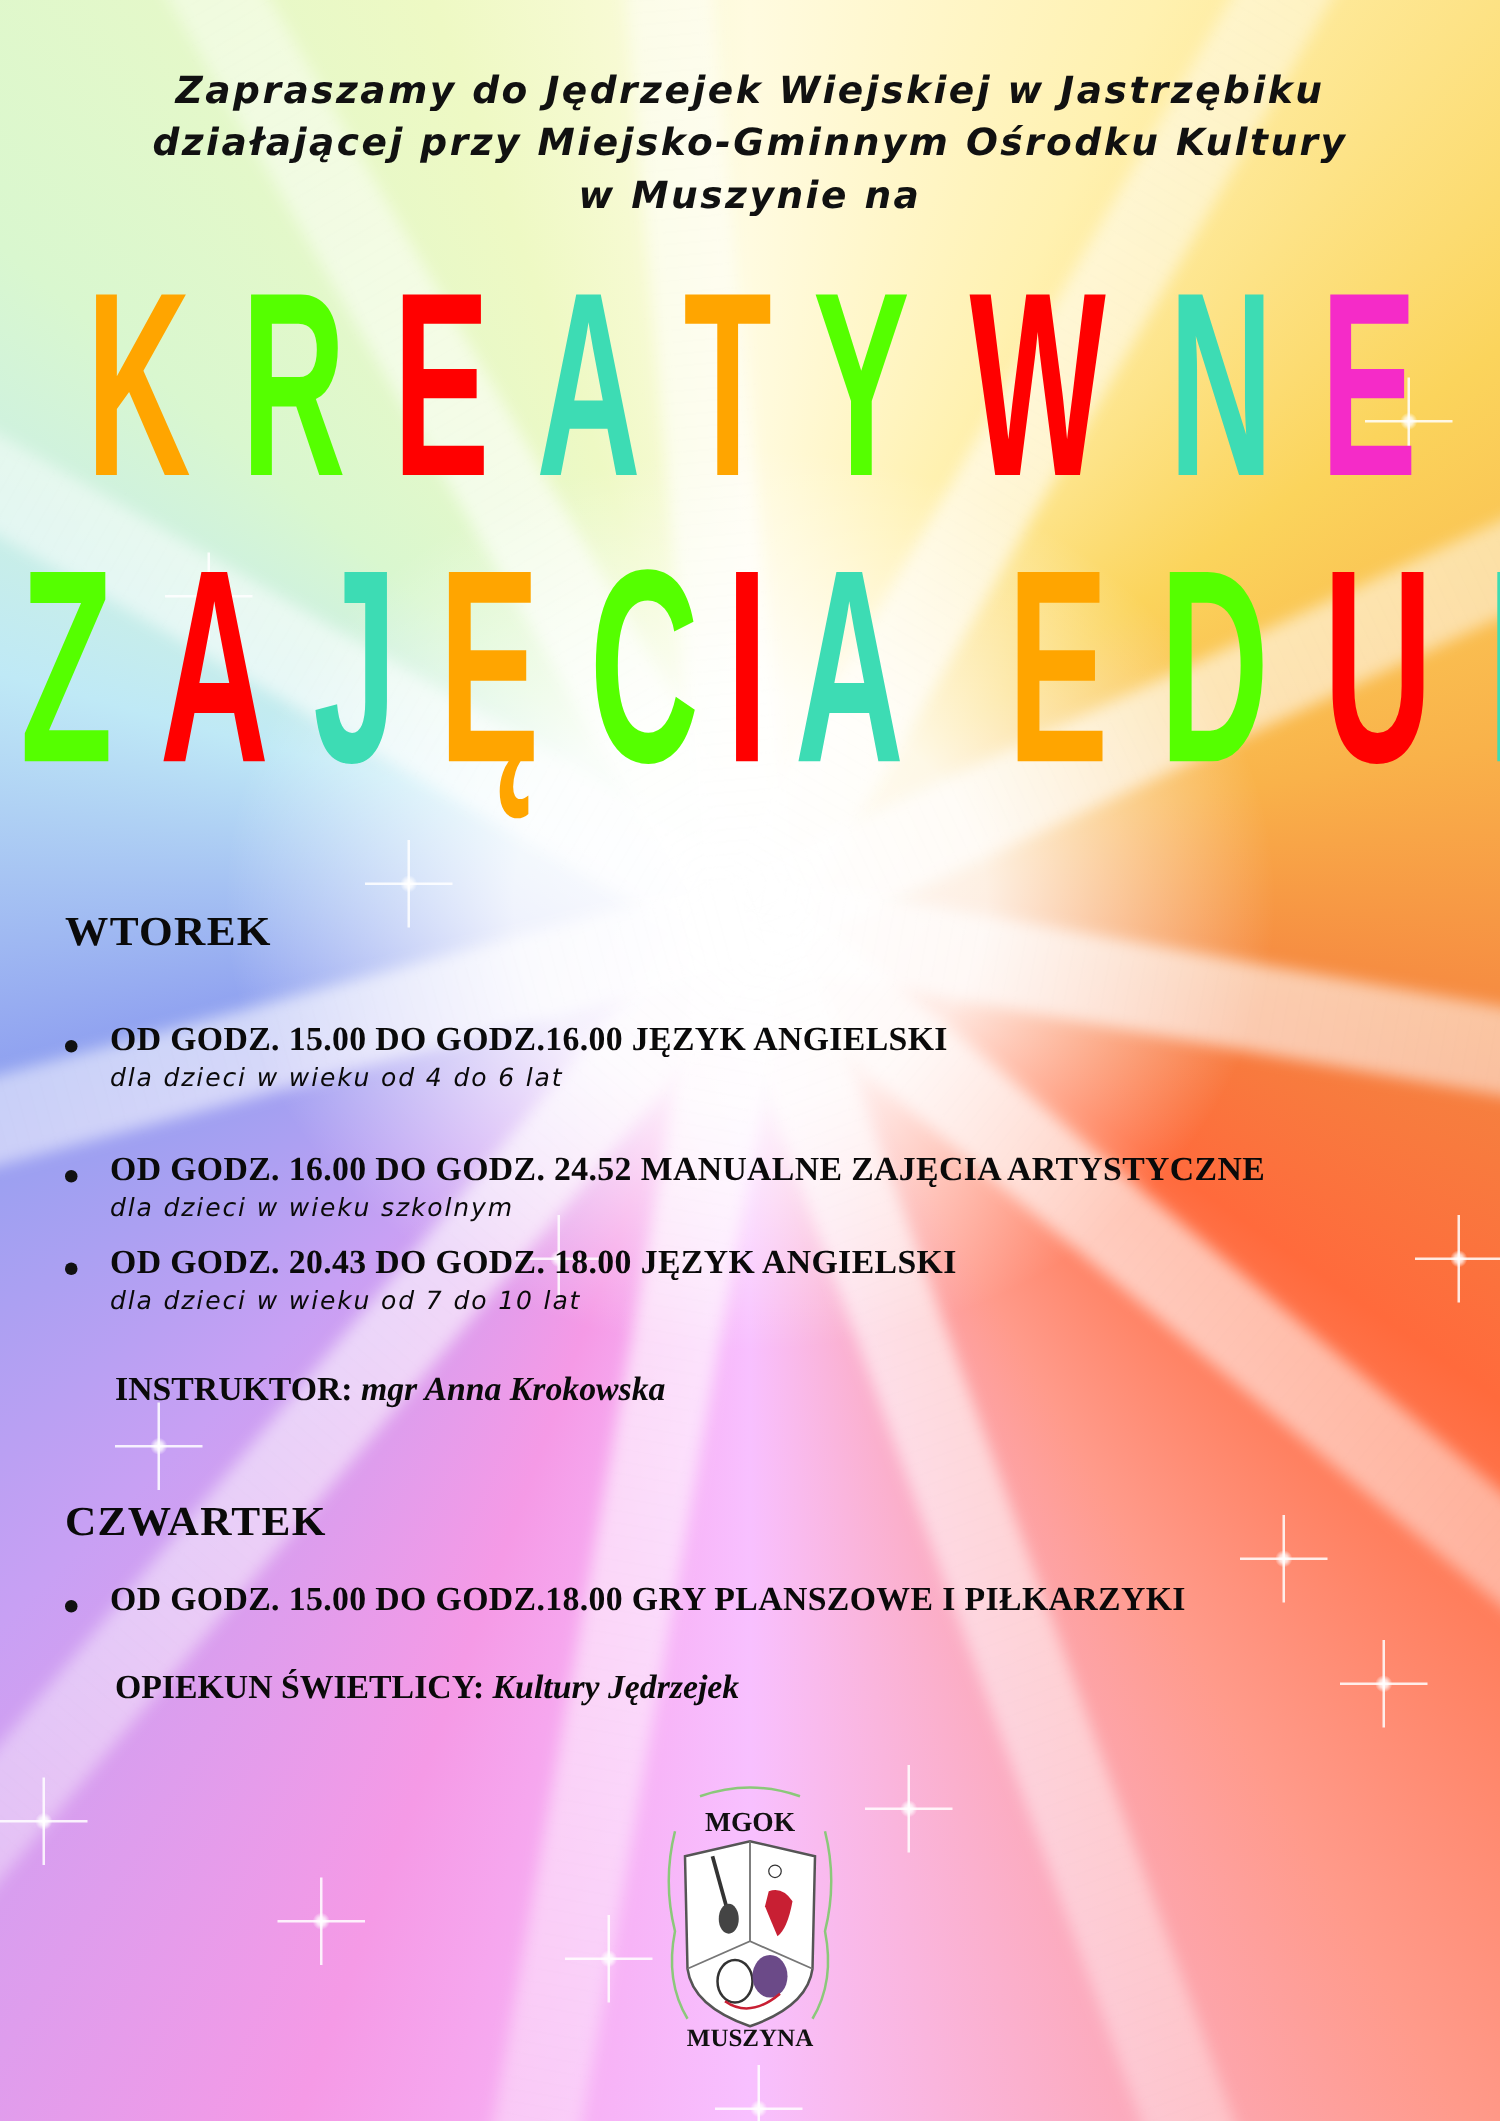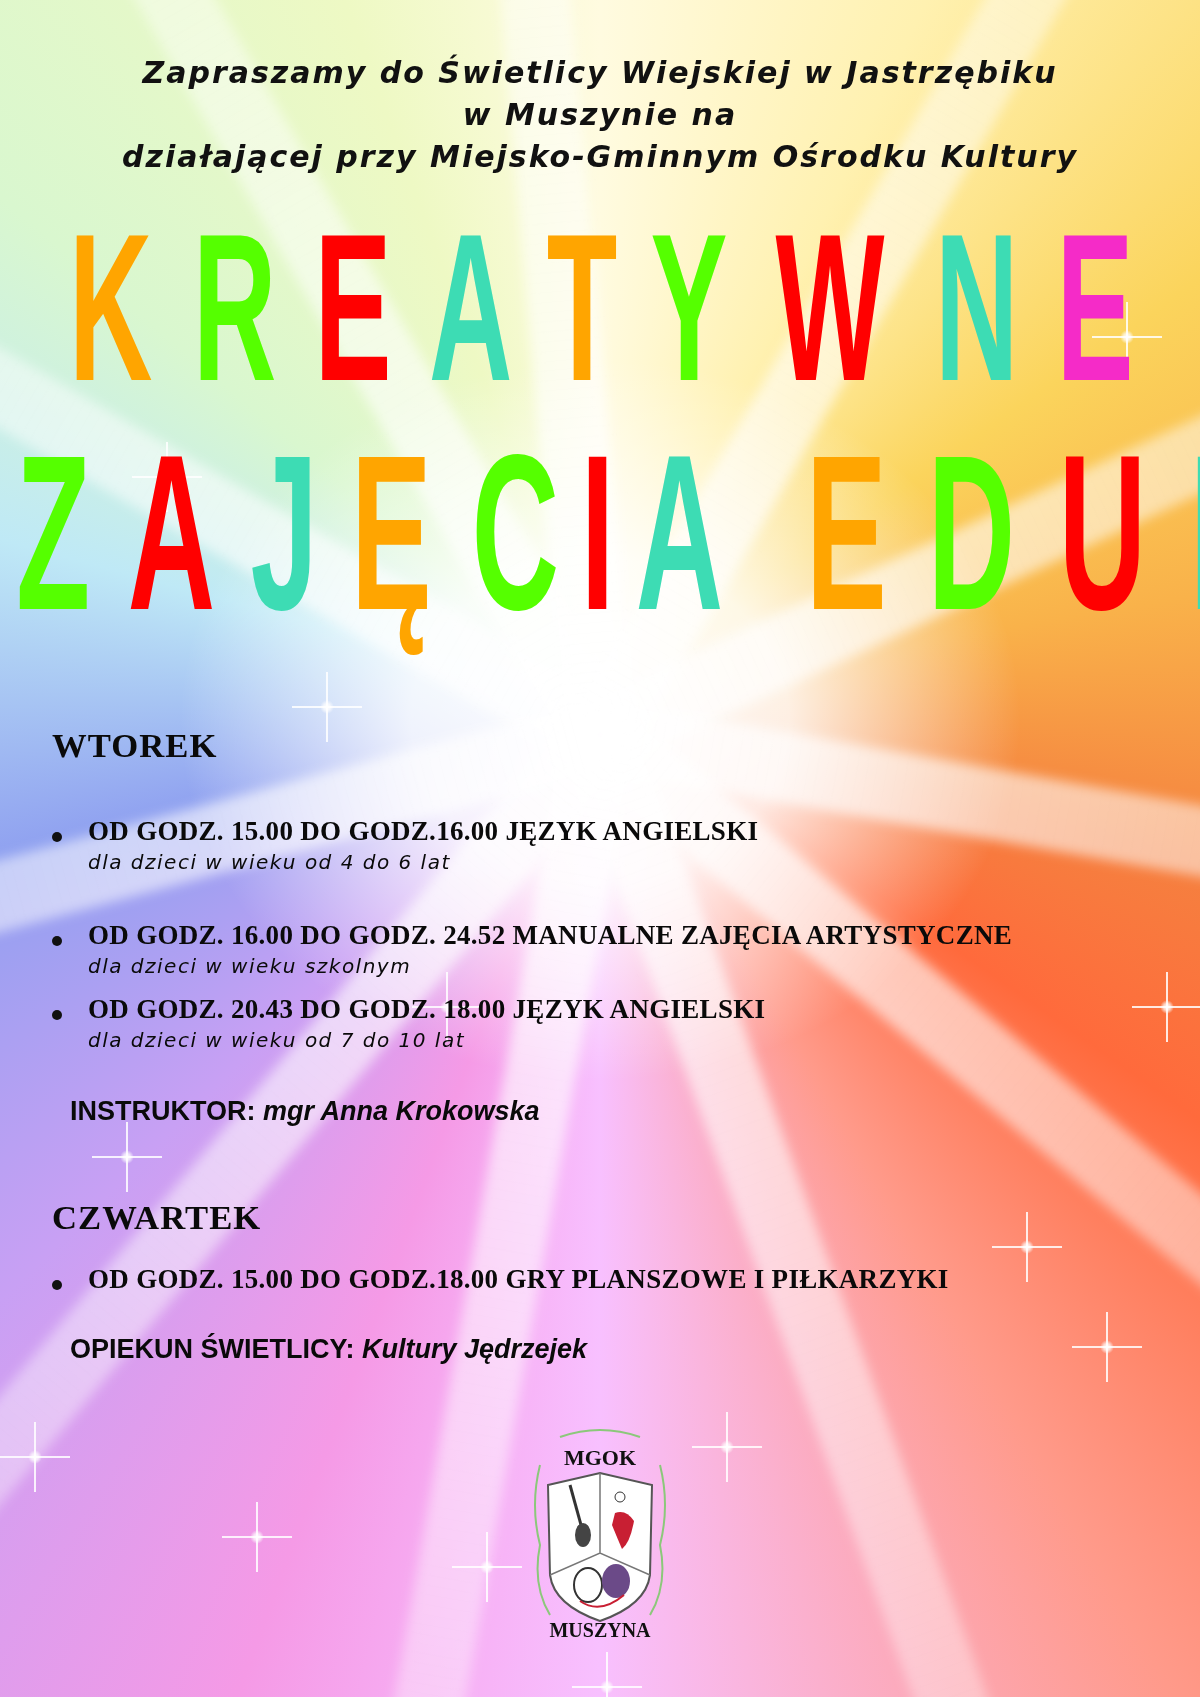--- a/index.html
+++ b/index.html
@@ -30,21 +30,21 @@
   .t1{top:198px;font-size:210px;line-height:220px;text-align:center;}
   .t2{top:418px;font-size:220px;line-height:230px;}
   .gap{width:70px;}
 
   .section{position:absolute;left:52px;font-family:"Liberation Serif",serif;color:#0a0a0a;}
   .day{font-weight:bold;font-size:33px;letter-spacing:1px;transform:scaleX(1.05);transform-origin:left;}
   .item{position:absolute;left:52px;font-family:"Liberation Serif",serif;color:#0a0a0a;}
   .bullet{position:absolute;left:0;top:10px;width:10px;height:10px;background:#111;border-radius:50%;}
   .item-head{position:absolute;left:36px;white-space:nowrap;font-weight:bold;font-size:27px;letter-spacing:0.3px;}
   .item-sub{position:absolute;left:36px;white-space:nowrap;font-family:"DejaVu Sans",sans-serif;font-style:italic;font-size:20px;letter-spacing:1.5px;}
-  .credit{position:absolute;left:70px;white-space:nowrap;font-family:Liberation Sans, sans-serif;font-size:27px;color:#0a0a0a;}
+  .credit{position:absolute;left:92px;white-space:nowrap;font-family:Liberation Serif, serif;font-size:27px;color:#0a0a0a;}
   .credit b{font-weight:bold;}
   .credit i{font-weight:bold;font-style:italic;}
 
   .logo{position:absolute;left:520px;top:1425px;width:160px;height:215px;}
 </style>
 </head>
 <body>
 
 <div class="bg">
   <div class="ray" style="transform:rotate(-150deg)"></div>
@@ -69,23 +69,23 @@
   <div class="sparkle" style="left:1160px;top:1000px"></div>
   <div class="sparkle" style="left:1020px;top:1240px"></div>
   <div class="sparkle" style="left:160px;top:470px"></div>
   <div class="sparkle" style="left:1120px;top:330px"></div>
   <div class="sparkle" style="left:600px;top:1680px"></div>
 </div>
 
 <div class="content">
 
   <div class="intro">
-    <div>Zapraszamy do Świetlicy Wiejskiej w Jastrzębiku</div>
+    <div>Zapraszamy do Jędrzejek Wiejskiej w Jastrzębiku</div>
+    <div>działającej przy Miejsko-Gminnym Ośrodku Kultury</div>
     <div>w Muszynie na</div>
-    <div>działającej przy Miejsko-Gminnym Ośrodku Kultury</div>
   </div>
 
   <div class="title-line t1" id="t1"><span style="color: rgb(255, 165, 0);">K</span><span style="color: rgb(85, 255, 0);">R</span><span style="color: rgb(255, 0, 0);">E</span><span style="color: rgb(61, 220, 180);">A</span><span style="color: rgb(255, 165, 0);">T</span><span style="color: rgb(85, 255, 0);">Y</span><span style="color: rgb(255, 0, 0);">W</span><span style="color: rgb(61, 220, 180);">N</span><span style="color: rgb(245, 43, 200);">E</span></div>
   <div class="title-line t2" id="t2"><span style="color: rgb(85, 255, 0);">Z</span><span style="color: rgb(255, 0, 0);">A</span><span style="color: rgb(61, 220, 180);">J</span><span style="color: rgb(255, 165, 0);">Ę</span><span style="color: rgb(85, 255, 0);">C</span><span style="color: rgb(255, 0, 0);">I</span><span style="color: rgb(61, 220, 180);">A</span><span class="gap"></span><span style="color: rgb(255, 165, 0);">E</span><span style="color: rgb(85, 255, 0);">D</span><span style="color: rgb(255, 0, 0);">U</span><span style="color: rgb(61, 220, 180);">K</span></div>
 
   <div class="section" style="top:728px">
     <div class="day">WTOREK</div>
   </div>
 
   <div class="item" style="top:822px">

